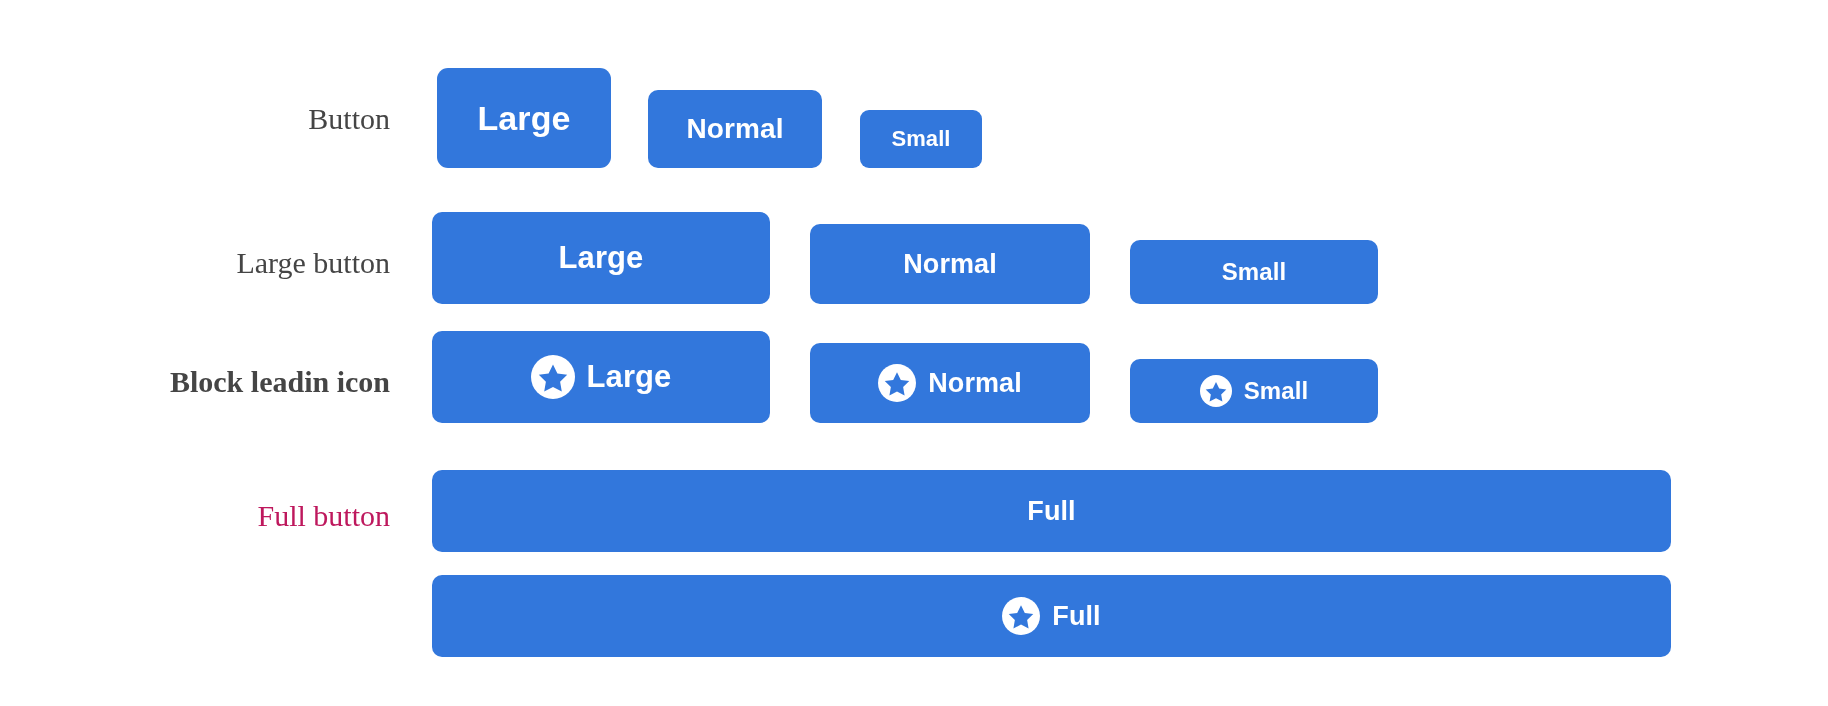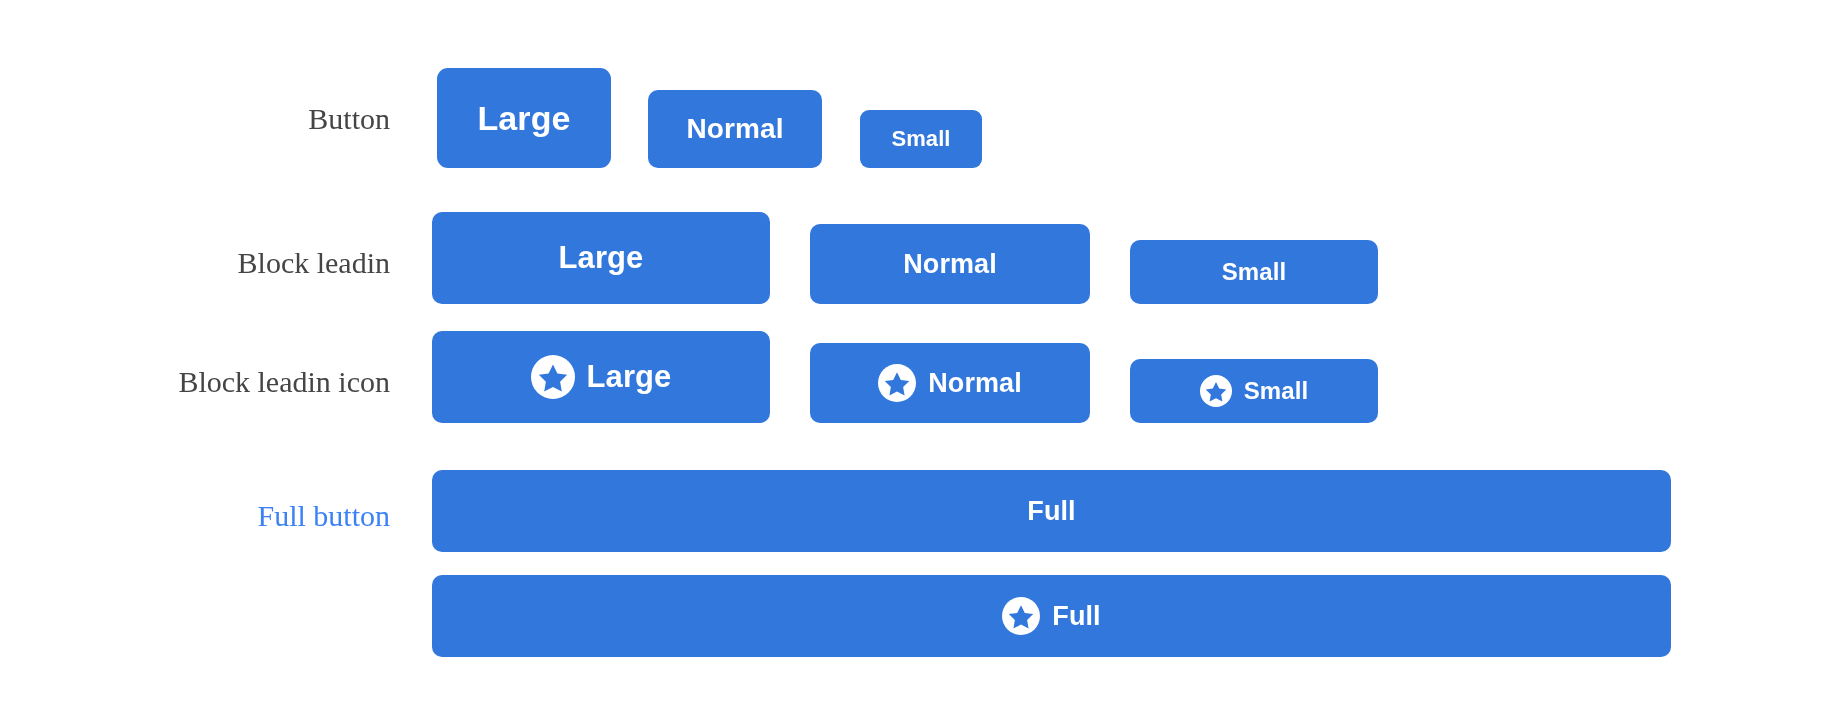--- a/index.html
+++ b/index.html
@@ -124,41 +124,41 @@
       <span>Normal</span>
     </span>
   </button>
 
   <button class="btn" id="btn-small-1" style="background: rgb(50, 119, 220); color: rgb(255, 255, 255);">
     <span class="btn-inner">
       <span>Small</span>
     </span>
   </button>
 
-  <div class="label-col" id="label-row-2" style="color: rgb(69, 69, 69);">Block leadin</div>
+  <div class="label-col" id="label-row-2" style="color: rgb(69, 69, 69);">Large button</div>
 
   <button class="btn" id="btn-large-2" style="background: rgb(50, 119, 220); color: rgb(255, 255, 255);">
     <span class="btn-inner">
       <span>Large</span>
     </span>
   </button>
 
   <button class="btn" id="btn-normal-2" style="background: rgb(50, 119, 220); color: rgb(255, 255, 255);">
     <span class="btn-inner">
       <span>Normal</span>
     </span>
   </button>
 
   <button class="btn" id="btn-small-2" style="background: rgb(50, 119, 220); color: rgb(255, 255, 255);">
     <span class="btn-inner">
       <span>Small</span>
     </span>
   </button>
 
-  <div class="label-col" id="label-row-3" style="color: rgb(69, 69, 69);">Block leadin icon</div>
+  <div class="label-col" id="label-row-3" style="color: rgb(69, 69, 69); font-weight: bold;">Block leadin icon</div>
 
   <button class="btn" id="btn-large-3" style="background: rgb(50, 119, 220); color: rgb(255, 255, 255);">
     <span class="btn-inner">
       <svg class="lead-icon" width="44" height="44" viewBox="0 0 44 44" aria-hidden="true">
         <circle cx="22" cy="22" r="22" fill="#ffffff"></circle>
         <path d="M22 9.5 L26.4 18.4 L36.2 19.8 L29.1 26.7 L30.8 36.5 L22 31.9 L13.2 36.5 L14.9 26.7 L7.8 19.8 L17.6 18.4 Z" fill="#3277dc"></path>
       </svg>
       <span>Large</span>
     </span>
   </button>
@@ -176,21 +176,21 @@
   <button class="btn" id="btn-small-3" style="background: rgb(50, 119, 220); color: rgb(255, 255, 255);">
     <span class="btn-inner">
       <svg class="lead-icon" width="32" height="32" viewBox="0 0 44 44" aria-hidden="true">
         <circle cx="22" cy="22" r="22" fill="#ffffff"></circle>
         <path d="M22 9.5 L26.4 18.4 L36.2 19.8 L29.1 26.7 L30.8 36.5 L22 31.9 L13.2 36.5 L14.9 26.7 L7.8 19.8 L17.6 18.4 Z" fill="#3277dc"></path>
       </svg>
       <span>Small</span>
     </span>
   </button>
 
-  <div class="label-col" id="label-row-4" style="color: #3b82f6;">Full button</div>
+  <div class="label-col" id="label-row-4" style="color: #be185d;">Full button</div>
 
   <button class="btn" id="btn-full-4" style="background: rgb(50, 119, 220); color: rgb(255, 255, 255);">
     <span class="btn-inner">
       <span>Full</span>
     </span>
   </button>
 
 
   <button class="btn" id="btn-full-5" style="background: rgb(50, 119, 220); color: rgb(255, 255, 255);">
     <span class="btn-inner">

